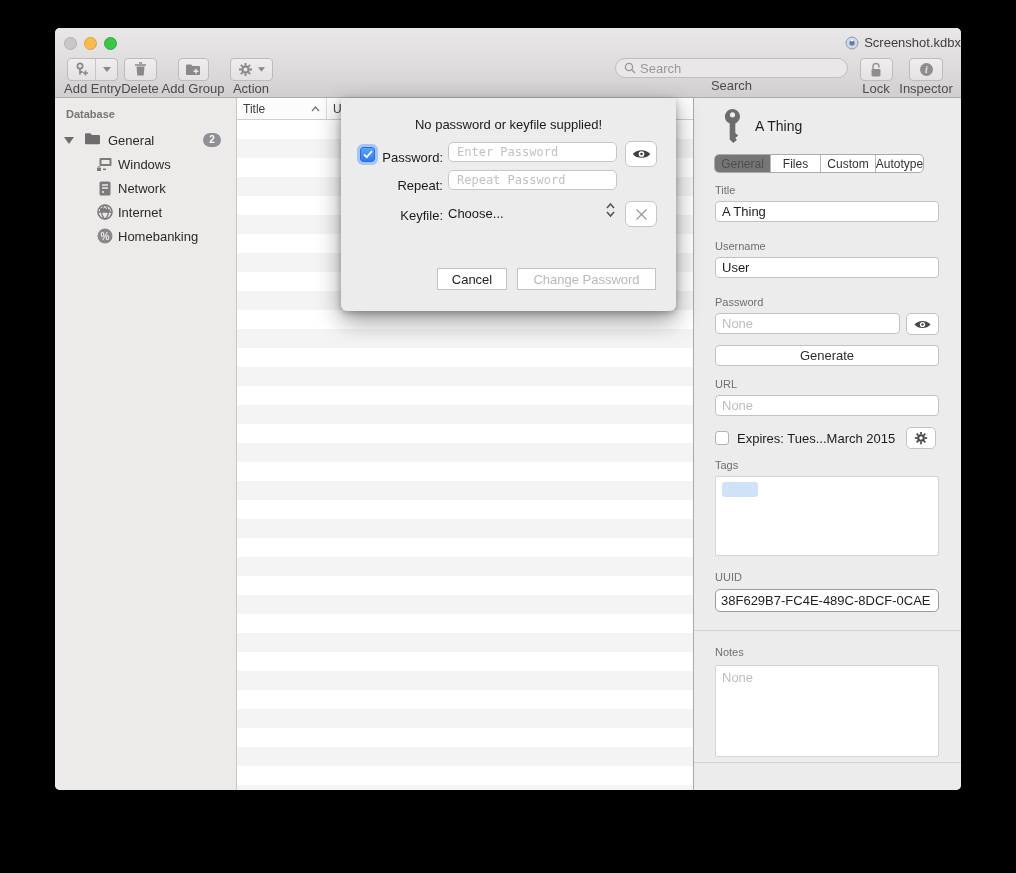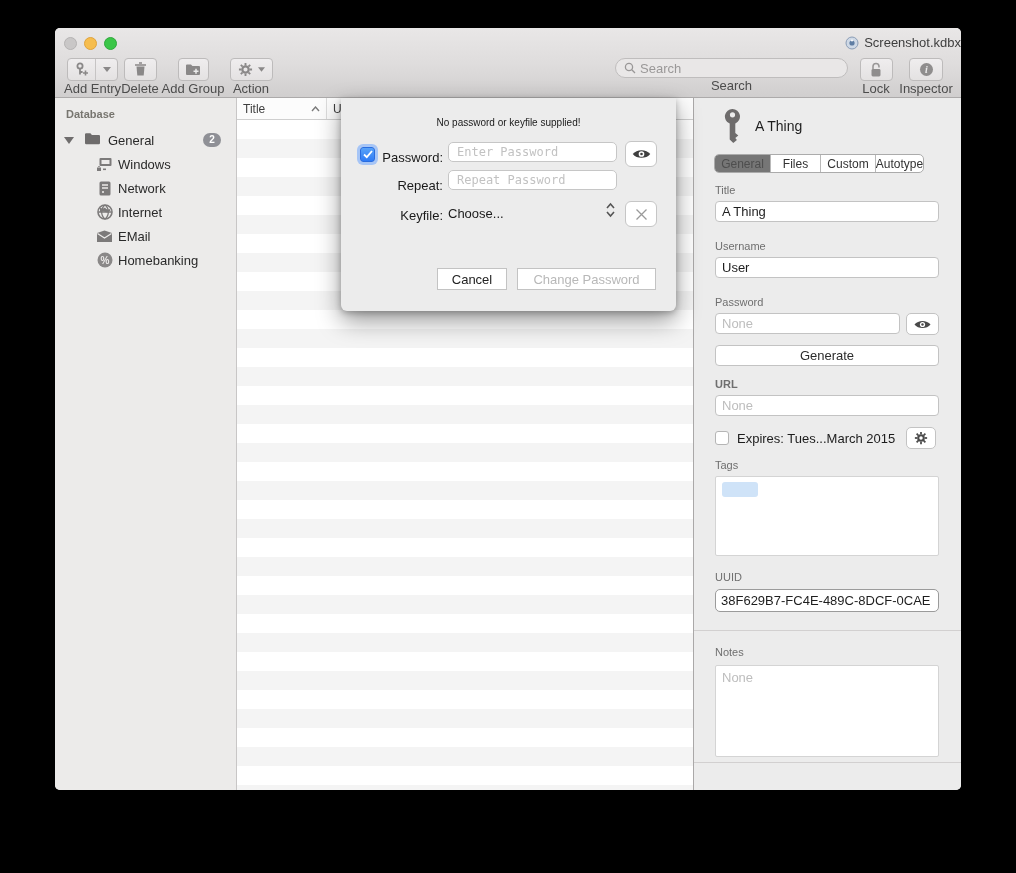--- a/index.html
+++ b/index.html
@@ -93,21 +93,21 @@
     white-space:nowrap; overflow:hidden; outline:none; font-family:"Liberation Sans",sans-serif; }
   .hsep { position:absolute; left:0; right:0; height:1px; background:#d2d0d0; }
   .notes { position:absolute; left:21px; top:567px; width:224px; height:92px; background:#fff;
     border:1px solid #d4d4d4; border-radius:2px; resize:none; font-size:13px; padding:4px 6px;
     color:#1e1e1e; outline:none; font-family:"Liberation Sans",sans-serif; }
 
   
   .sheet { position:absolute; left:286px; top:70px; width:335px; height:213px; background:#ececec;
     border-radius:0 0 6px 6px; z-index:10;
     box-shadow:0 10px 24px rgba(0,0,0,.4), 0 2px 6px rgba(0,0,0,.25); }
-  .sheet .msg { position:absolute; top:19px; left:0; right:0; text-align:center; font-size:10px; color:#1a1a1a; }
+  .sheet .msg { position:absolute; top:19px; left:0; right:0; text-align:center; font-size:13px; color:#1a1a1a; }
   .dlg-label { position:absolute; left:0; width:102px; text-align:right; font-size:13px; color:#1a1a1a; }
   .dlg-chk { position:absolute; left:19px; top:49px; width:15px; height:15px; border-radius:3px;
     background:linear-gradient(#59a3f8,#2f7bf5); border:1px solid #2a6de0;
     box-shadow:0 0 0 3px rgba(110,165,255,.55); display:flex; align-items:center; justify-content:center; }
   .dlg-field { position:absolute; left:107px; width:169px; height:20px; border:1px solid #c6c6c6;
     border-radius:5px; background:#fff; padding:0 8px; font-family:"DejaVu Sans Mono",monospace;
     font-size:12px; color:#1e1e1e; outline:none; }
   .dlg-field::placeholder { color:#c2c2c2; }
   .dlg-sq { position:absolute; left:284px; width:32px; height:26px; background:#fff;
     border:1px solid #c6c6c6; border-radius:6px; display:flex; align-items:center; justify-content:center; }
@@ -280,29 +280,20 @@
           <svg width="16" height="16" viewBox="0 0 16 16">
               <circle cx="8" cy="8" r="7" fill="none" stroke="#7c7a7a" stroke-width="1.6"></circle>
               <path d="M8 1 a9 9 0 0 0 0 14 a9 9 0 0 0 0 -14" fill="none" stroke="#7c7a7a" stroke-width="1.3"></path>
               <line x1="1.4" y1="8" x2="14.6" y2="8" stroke="#7c7a7a" stroke-width="1.3"></line>
               <path d="M3 3.5 q2.5 2 5 0 q1.5 3 5 1.5 l0.5 1.5 -3 2 -4-1 -3.5 0.5 Z" fill="#7c7a7a"></path>
             </svg>
         </span>
         <span class="lbl">Internet</span>
       </div>
 
-      <div class="sb-row sb-child">
-        <span class="c-icon">
-          <svg width="17" height="13" viewBox="0 0 17 13">
-              <path d="M1 3 L8.5 0.5 L16 3 V12 H1 Z" fill="#7c7a7a"></path>
-              <path d="M1.5 3.5 L8.5 8 L15.5 3.5" fill="none" stroke="#eceae9" stroke-width="1.2"></path>
-            </svg>
-        </span>
-        <span class="lbl">EMail</span>
-      </div>
 
       <div class="sb-row sb-child">
         <span class="c-icon">
           <svg width="16" height="16" viewBox="0 0 16 16">
               <circle cx="8" cy="8" r="7.5" fill="#8a8888"></circle>
               <text x="8" y="11.5" text-anchor="middle" font-family="Liberation Sans, sans-serif" font-size="10" font-weight="bold" fill="#eceae9">%</text>
             </svg>
         </span>
         <span class="lbl">Homebanking</span>
       </div>
@@ -352,21 +343,21 @@
       <input class="in-field" style="top: 215px; width: 185px;" placeholder="None">
       <div class="sq-btn" style="left:212px; top:215px; width:33px; height:22px;">
         <svg width="17" height="11" viewBox="0 0 17 11">
             <path d="M0.5 5.5 C4 0.8 13 0.8 16.5 5.5 C13 10.2 4 10.2 0.5 5.5 Z" fill="#4a4a4a"></path>
             <circle cx="8.5" cy="5.5" r="2.6" fill="#fff"></circle>
             <circle cx="8.5" cy="5.5" r="1.2" fill="#4a4a4a"></circle>
           </svg>
       </div>
       <div class="wide-btn" style="top:247px;">Generate</div>
 
-      <div class="in-label" style="top:280px;font-weight:bold;">URL</div>
+      <div class="in-label" style="top:280px;">URL</div>
       <input class="in-field" style="top: 297px;" placeholder="None">
 
       <div class="expires-row">
         <div class="chk"></div>
         <span class="txt">Expires: Tues...March 2015</span>
       </div>
       <div class="sq-btn" style="left:212px; top:329px; width:30px; height:22px;">
         <svg width="14" height="14" viewBox="0 0 16 16">
             <g stroke="#4a4a4a" stroke-width="2">
               <line x1="8" y1="1" x2="8" y2="3.6"></line>

